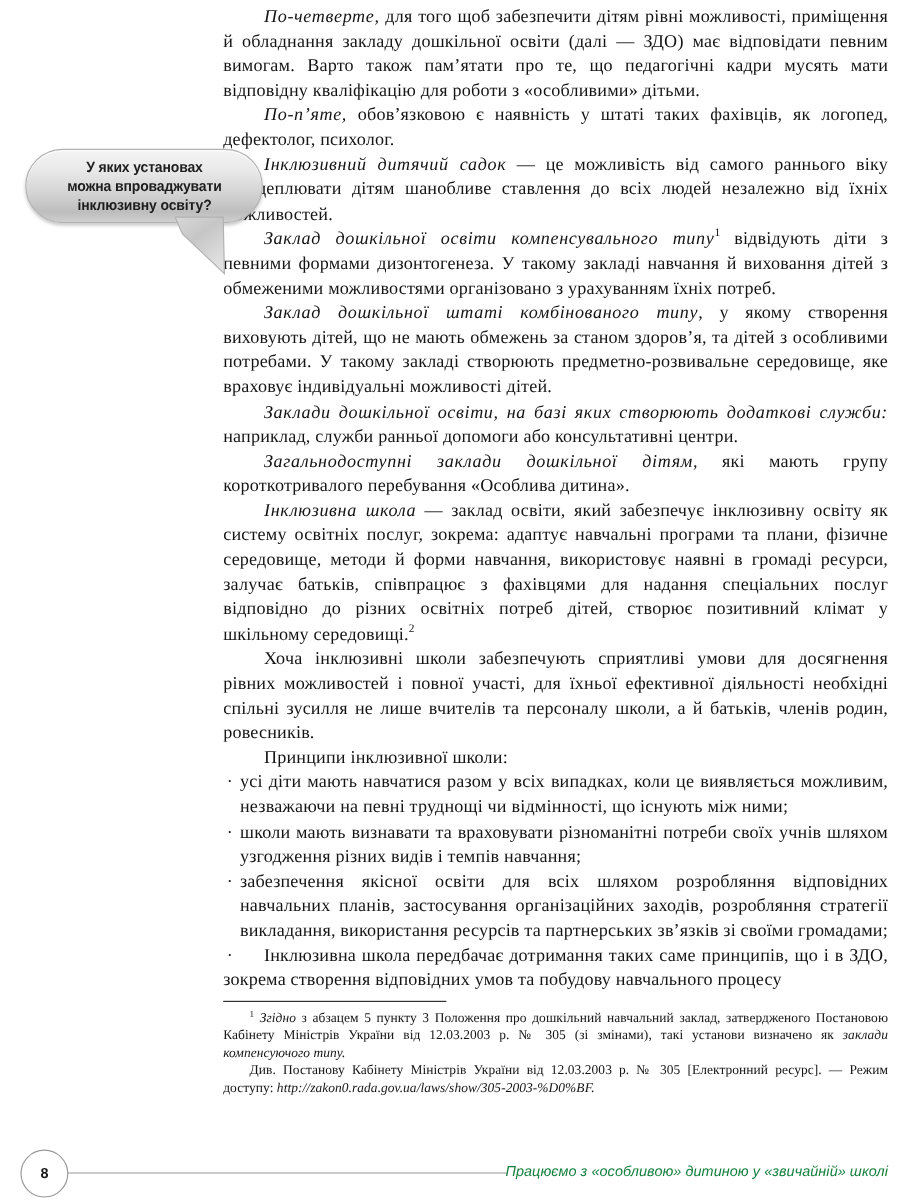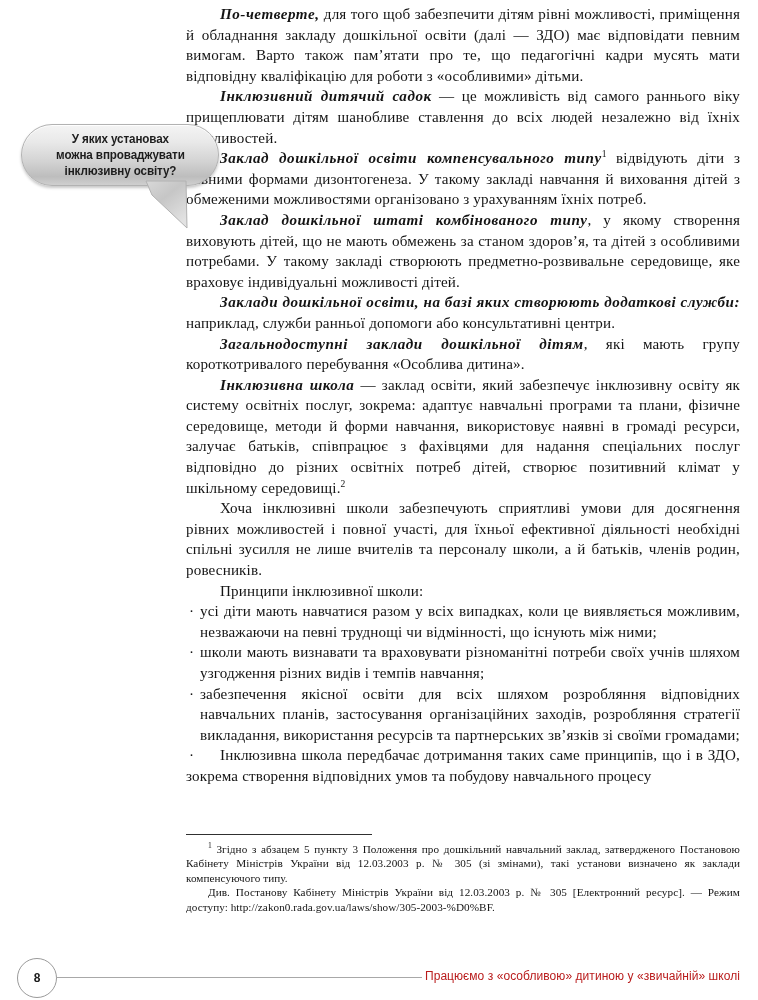--- a/index.html
+++ b/index.html
@@ -35,21 +35,21 @@
     line-height: 20.6px;
     text-align: justify;
     text-indent: 34px;
     letter-spacing: 0.01em;
     -webkit-hyphens: manual;
     hyphens: manual;
   }
 
   .bi {
     font-style: italic;
-    font-weight: bold;
+    font-weight: normal;
     letter-spacing: 0.035em;
   }
   .sup {
     font-size: 9.6px;
     vertical-align: super;
     line-height: 0;
     font-style: normal;
     font-weight: normal;
     letter-spacing: 0;
   }
@@ -130,21 +130,21 @@
     margin: 0;
     font-size: 11.2px;
     line-height: 14.4px;
     text-align: justify;
     text-indent: 22px;
     letter-spacing: 0.005em;
   }
   p.fn .sup {
     font-size: 7.6px;
   }
-  .fn-i { }
+  .fn-i { font-style: italic; }
 
   
   .footer {
     position: absolute;
     left: 0;
     top: 958px;
     width: 758px;
     height: 42px;
   }
   .page-circle {
@@ -172,35 +172,37 @@
     top: 19px;
     width: 366px;
     height: 0;
     border-top: 1px solid #a8a8a8;
   }
   .footer-title {
     position: absolute;
     right: 18px;
     top: 11px;
     font-family: "Liberation Sans", "DejaVu Sans", sans-serif;
+    font-style: italic;
     font-size: 12px;
-    color: #b91c1c;
+    color: #15803d;
     letter-spacing: 0.005em;
     white-space: nowrap;
   }
 </style>
 </head>
 <body>
 
 <div class="page">
 
   <div class="content">
 
     <p class="body"><span class="bi">По-четверте,</span><span> для того щоб забезпечити дітям рівні можливості, приміщення й обладнання закладу дошкільної освіти (далі — ЗДО) має відповідати певним вимогам. Варто також пам’ятати про те, що педагогічні кадри мусять мати відповідну кваліфікацію для роботи з «особливими» дітьми.</span></p>
 
+    <p class="body"><span class="bi">По-п’яте,</span><span> обов’язковою є наявність у штаті таких фахівців, як логопед, дефектолог, психолог.</span></p>
 
     <p class="body"><span class="bi">Інклюзивний дитячий садок</span><span> — це можливість від самого раннього віку прищеплювати дітям шанобливе ставлення до всіх людей незалежно від їхніх можливостей.</span></p>
 
     <p class="body"><span class="bi">Заклад дошкільної освіти компенсувального типу</span><sup class="sup">1</sup><span> відвідують діти з певними формами дизонтогенеза. У такому закладі навчання й виховання дітей з обмеженими можливостями організовано з урахуванням їхніх потреб.</span></p>
 
     <p class="body"><span class="bi">Заклад дошкільної штаті комбінованого типу</span><span>, у якому створення виховують дітей, що не мають обмежень за станом здоров’я, та дітей з особливими потребами. У такому закладі створюють предметно-розвивальне середовище, яке враховує індивідуальні можливості дітей.</span></p>
 
     <p class="body"><span class="bi">Заклади дошкільної освіти, на базі яких створюють додаткові служби:</span><span> наприклад, служби ранньої допомоги або консультативні центри.</span></p>
 
     <p class="body"><span class="bi">Загальнодоступні заклади дошкільної дітям</span><span>, які мають групу короткотривалого перебування «Особлива дитина».</span></p>

